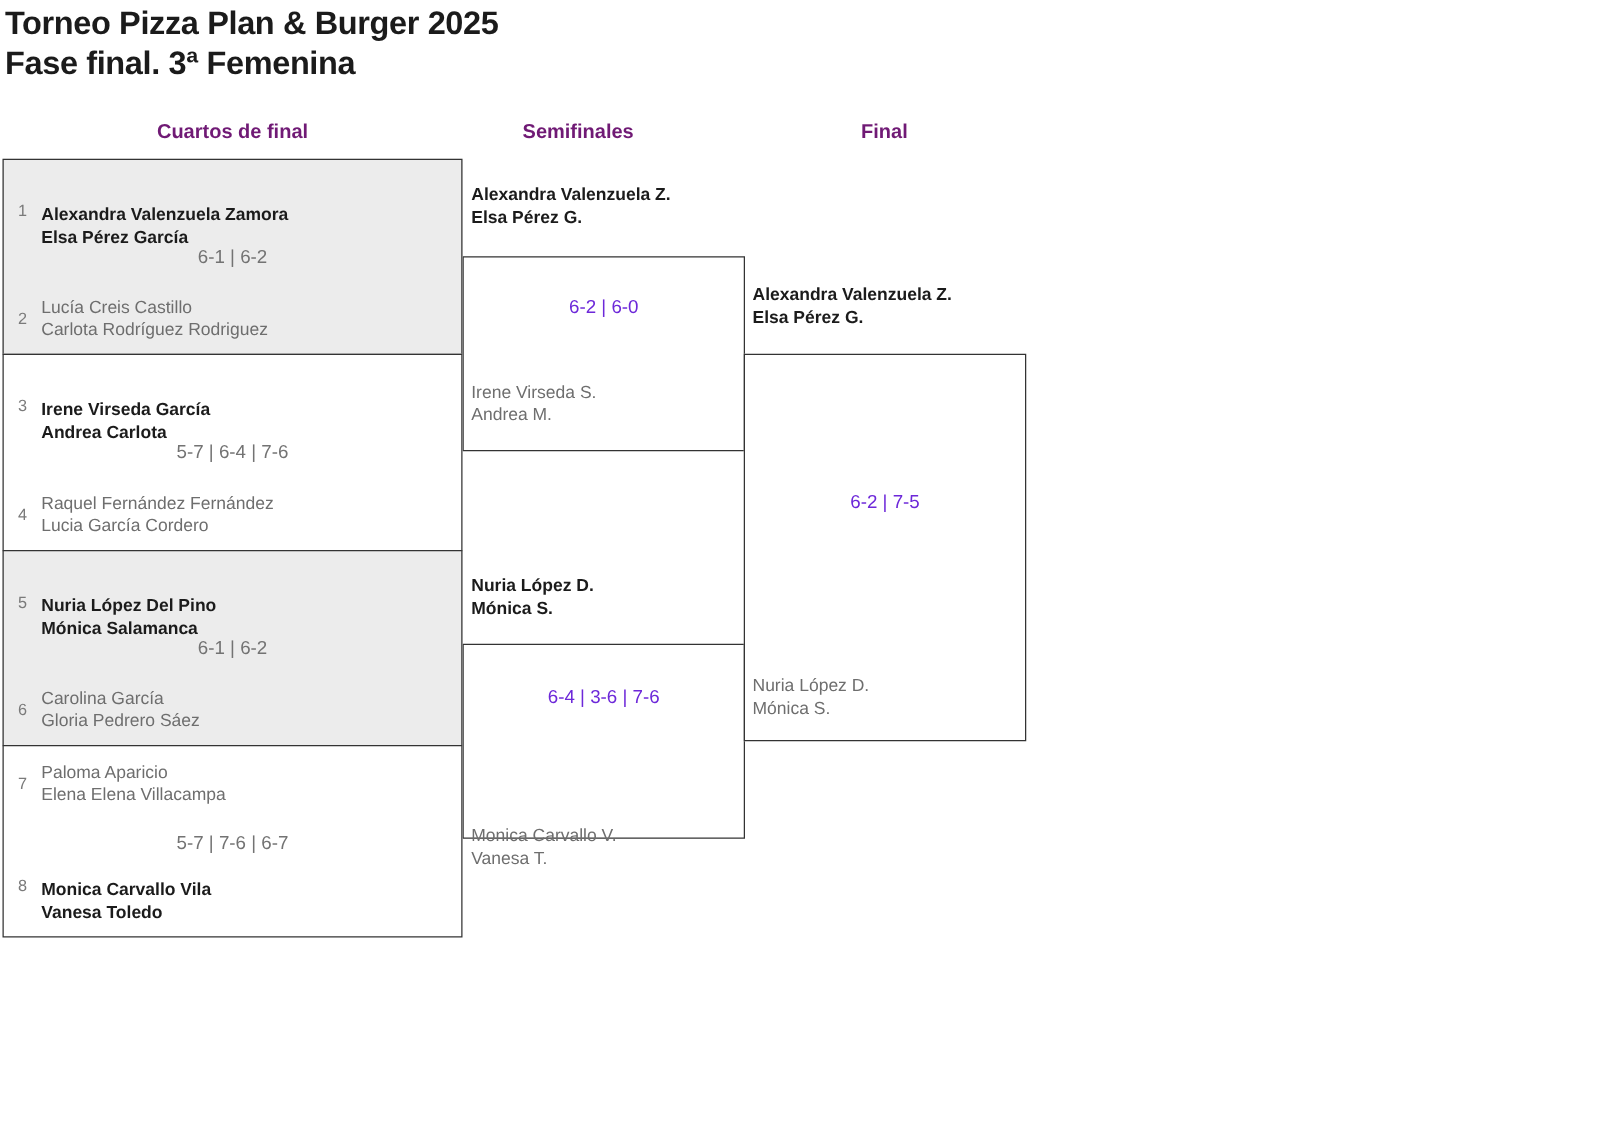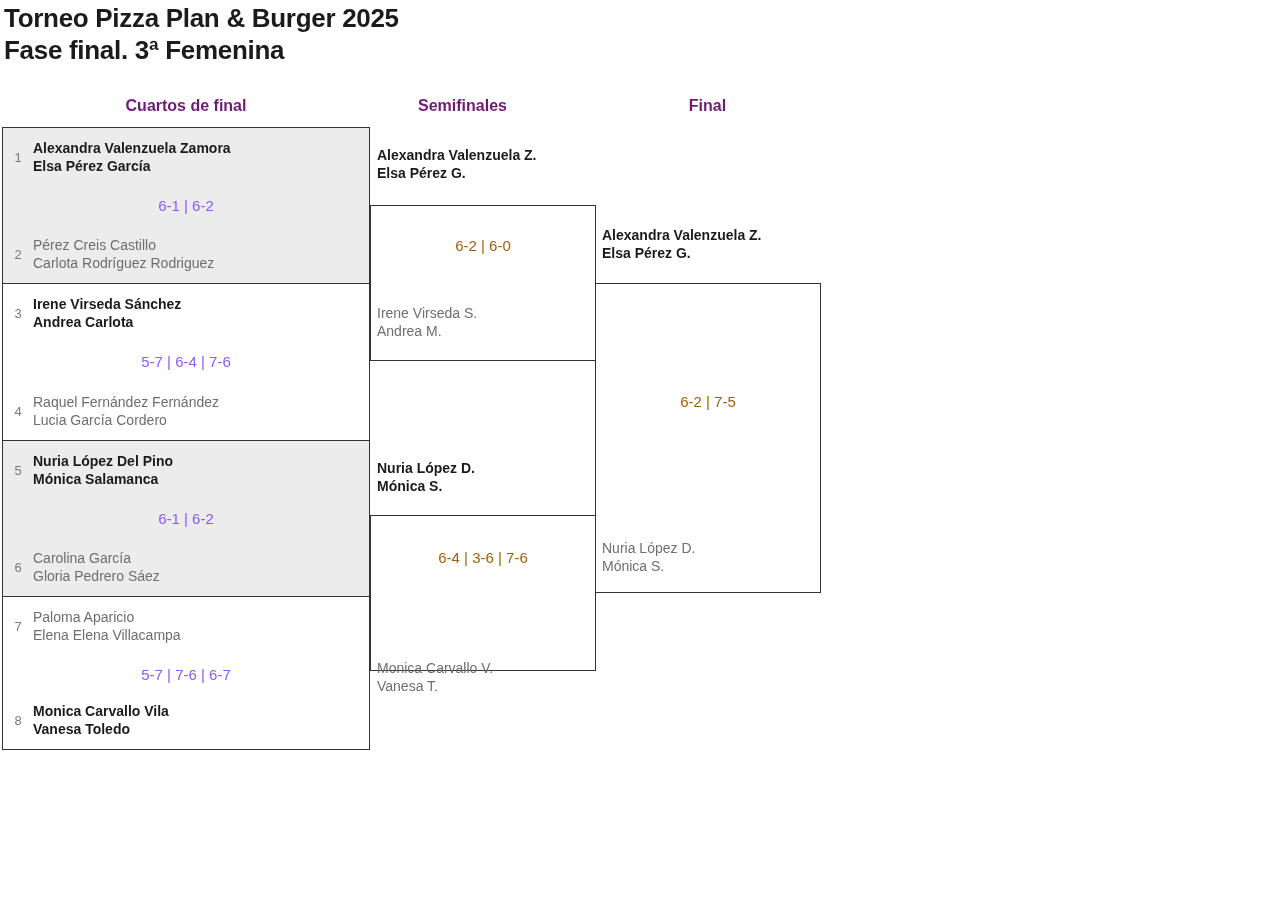--- a/index.html
+++ b/index.html
@@ -19,30 +19,30 @@
 
   
   .match-box{position:absolute;border:1px solid #333;box-sizing:border-box;background:#fff;}
   .qf{left:2px;width:368px;background:#ececec;}
   .qf.alt{background:#ffffff;}
   .team-row{position:absolute;left:7px;right:10px;display:flex;align-items:center;gap:7px;}
   .team-row.top{top:11px;}
   .team-row.bottom{bottom:11px;}
   .seed{width:16px;flex:0 0 16px;text-align:center;color:#7a7a7a;font-size:13px;}
   .names{font-size:14px;line-height:18px;}
-  .winner .names, .names.winner{font-weight:700;color:#1b1b1b;}
+  .winner .names, .names.winner{font-weight:700;color:#1b1b1b;margin-top:23px;}
   .loser .names, .names.loser{font-weight:400;color:#6e6e6e;}
   .names span{display:block;}
-  .score{position:absolute;left:0;right:0;text-align:center;font-size:15px;color:#8b5cf6;}
+  .score{position:absolute;left:0;right:0;text-align:center;font-size:15px;color:#737373;}
   .qf .score{top:69px;}
 
   .free-names{position:absolute;font-size:14px;line-height:18px;}
   .free-names.winner{font-weight:700;color:#1b1b1b;}
   .free-names.loser{font-weight:400;color:#6e6e6e;}
-  .free-score{position:absolute;text-align:center;font-size:15px;color:#a16207;}
+  .free-score{position:absolute;text-align:center;font-size:15px;color:#6d28d9;}
 </style>
 </head>
 <body>
 
 <div id="stage">
 
   <div class="title">
     <span>Torneo Pizza Plan &amp; Burger 2025</span>
     <span>Fase final. 3ª Femenina</span>
   </div>
@@ -67,31 +67,31 @@
       <span class="seed">1</span>
       <span class="names">
         <span>Alexandra Valenzuela Zamora</span>
         <span>Elsa Pérez García</span>
       </span>
     </div>
     <div class="score">6-1 | 6-2</div>
     <div class="team-row bottom loser">
       <span class="seed">2</span>
       <span class="names">
-        <span>Pérez Creis Castillo</span>
+        <span>Lucía Creis Castillo</span>
         <span>Carlota Rodríguez Rodriguez</span>
       </span>
     </div>
   </div>
 
   <div class="match-box qf alt" style="top:283px;height:158px;">
     <div class="team-row top winner">
       <span class="seed">3</span>
       <span class="names">
-        <span>Irene Virseda Sánchez</span>
+        <span>Irene Virseda García</span>
         <span>Andrea Carlota</span>
       </span>
     </div>
     <div class="score">5-7 | 6-4 | 7-6</div>
     <div class="team-row bottom loser">
       <span class="seed">4</span>
       <span class="names">
         <span>Raquel Fernández Fernández</span>
         <span>Lucia García Cordero</span>
       </span>

